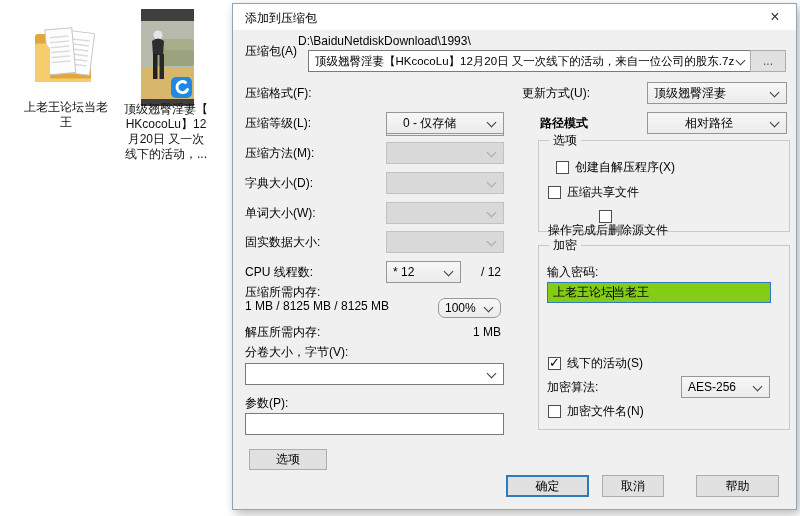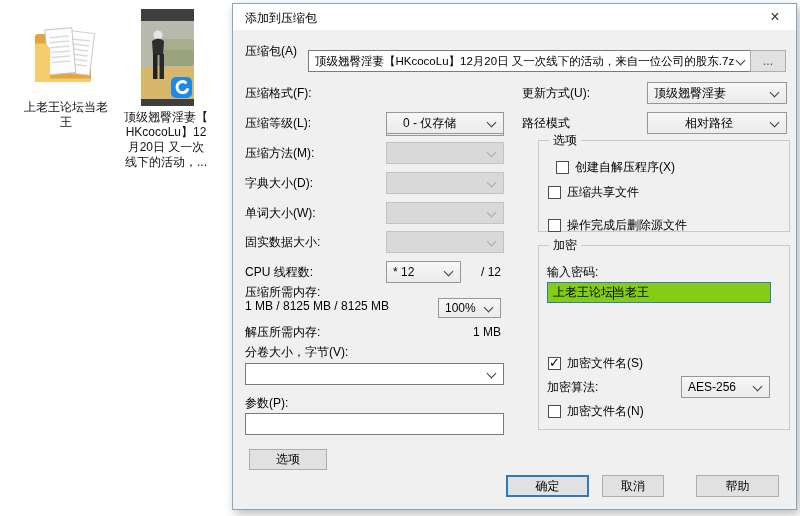--- a/index.html
+++ b/index.html
@@ -123,36 +123,37 @@
       <circle cx="17" cy="26" r="4.5" fill="#e5e5e5"></circle>
       <path d="M11 32 q6-5 12 0 l-1 14 h-10 Z" fill="#2e2e2e"></path>
       <rect x="12" y="45" width="4.5" height="25" fill="#222222"></rect>
       <rect x="18.5" y="45" width="4.5" height="25" fill="#282828"></rect>
       <g>
         <rect class="badge-rect" x="30" y="68" width="21" height="21" rx="5"></rect>
         <path d="M44.5 73.5 a5.5 5.5 0 1 0 2 7" stroke="#ffffff" stroke-width="3" fill="none" stroke-linecap="round"></path>
       </g>
     </svg>
   </div>
-  <div class="icon-label" style="left:2px;top:106px;width:100px;text-align:center;">
+  <div class="icon-label" style="left:2px;top:98px;width:100px;text-align:center;">
     <div>顶级翘臀淫妻【</div>
     <div>HKcocoLu】12</div>
     <div>月20日 又一次</div>
     <div>线下的活动，...</div>
   </div>
 </div>
 
 <div class="dialog">
 
   <div class="titlebar">
     <span class="title-text">添加到压缩包</span>
     <span class="close-btn">×</span>
   </div>
 
   <span class="lbl" style="left:12px;top:40px;">压缩包(A)</span>
+  <span class="lbl" style="left:65px;top:30px;">D:\BaiduNetdiskDownload\1993\</span>
   <div class="combo white" style="left:75px;top:46px;width:445px;font-size:11.5px;">
     <span>顶级翘臀淫妻【HKcocoLu】12月20日 又一次线下的活动，来自一位公司的股东.7z</span>
     <span class="chev"></span>
   </div>
   <div class="btn" style="left:517px;top:46px;width:36px;color:#555;">...</div>
 
   <span class="lbl" style="left:12px;top:82px;">压缩格式(F):</span>
   <div class="combo" style="left:153px;top:78px;width:118px;margin-top:32px;">
     <span>7z</span><span class="chev"></span>
   </div>
@@ -183,21 +184,21 @@
   </div>
 
   <span class="lbl" style="left:12px;top:261px;">CPU 线程数:</span>
   <div class="combo" style="left:153px;top:257px;width:75px;">
     <span>* 12</span><span class="chev"></span>
   </div>
   <span class="right-val" style="left:225px;top:261px;width:43px;">/ 12</span>
 
   <span class="lbl" style="left:12px;top:281px;">压缩所需内存:</span>
   <span class="lbl" style="left:12px;top:295px;">1 MB / 8125 MB / 8125 MB</span>
-  <div class="combo" style="left:205px;top:294px;width:63px;height:20px;line-height:18px;">
+  <div class="combo" style="left:205px;top:294px;width:63px;height:20px;line-height:18px;border-radius:7px;">
     <span>100%</span><span class="chev" style="top:5px;"></span>
   </div>
 
   <span class="lbl" style="left:12px;top:321px;">解压所需内存:</span>
   <span class="right-val" style="left:190px;top:321px;width:78px;">1 MB</span>
 
   <span class="lbl" style="left:12px;top:341px;">分卷大小，字节(V):</span>
   <div class="combo white" style="left:12px;top:359px;width:259px;">
     <span></span><span class="chev"></span>
   </div>
@@ -207,53 +208,53 @@
     <span></span>
   </div>
 
   <div class="btn" style="left:16px;top:445px;width:78px;height:21px;">选项</div>
 
   <span class="lbl" style="left:289px;top:82px;">更新方式(U):</span>
   <div class="combo" style="left:414px;top:78px;width:140px;">
     <span>顶级翘臀淫妻</span><span class="chev"></span>
   </div>
 
-  <span class="lbl" style="left:289px;top:112px;">路径模式</span>
+  <span class="lbl" style="left:307px;top:112px;font-weight:bold;">路径模式</span>
   <div class="combo" style="left:414px;top:108px;width:140px;text-align:center;">
     <span>相对路径</span><span class="chev"></span>
   </div>
 
   <div class="group" style="left:305px;top:136px;width:252px;height:92px;">
     <span class="gtitle">选项</span>
   </div>
   <div class="cbrow" style="left:315px;top:156px;margin-left:8px;">
     <span class="cb"></span>
     <span>创建自解压程序(X)</span>
   </div>
   <div class="cbrow" style="left:315px;top:181px;">
     <span class="cb"></span>
     <span>压缩共享文件</span>
   </div>
-  <div class="cbrow" style="left:315px;top:214px;">
+  <div class="cbrow" style="left:315px;top:206px;flex-direction:column;">
     <span class="cb"></span>
     <span>操作完成后删除源文件</span>
   </div>
 
   <div class="group" style="left:305px;top:241px;width:252px;height:185px;">
     <span class="gtitle">加密</span>
   </div>
   <span class="lbl" style="left:314px;top:261px;">输入密码:</span>
   <div class="pwd" style="left:314px;top:278px;width:224px;">
     <span>上老王论坛当老王</span>
     <span class="caret"></span>
   </div>
 
   <div class="cbrow" style="left:315px;top:352px;">
     <span class="cb checked"></span>
-    <span>加密文件名(S)</span>
+    <span>线下的活动(S)</span>
   </div>
 
   <span class="lbl" style="left:314px;top:376px;">加密算法:</span>
   <div class="combo" style="left:448px;top:372px;width:89px;">
     <span>AES-256</span><span class="chev"></span>
   </div>
 
   <div class="cbrow" style="left:315px;top:400px;">
     <span class="cb"></span>
     <span>加密文件名(N)</span>

